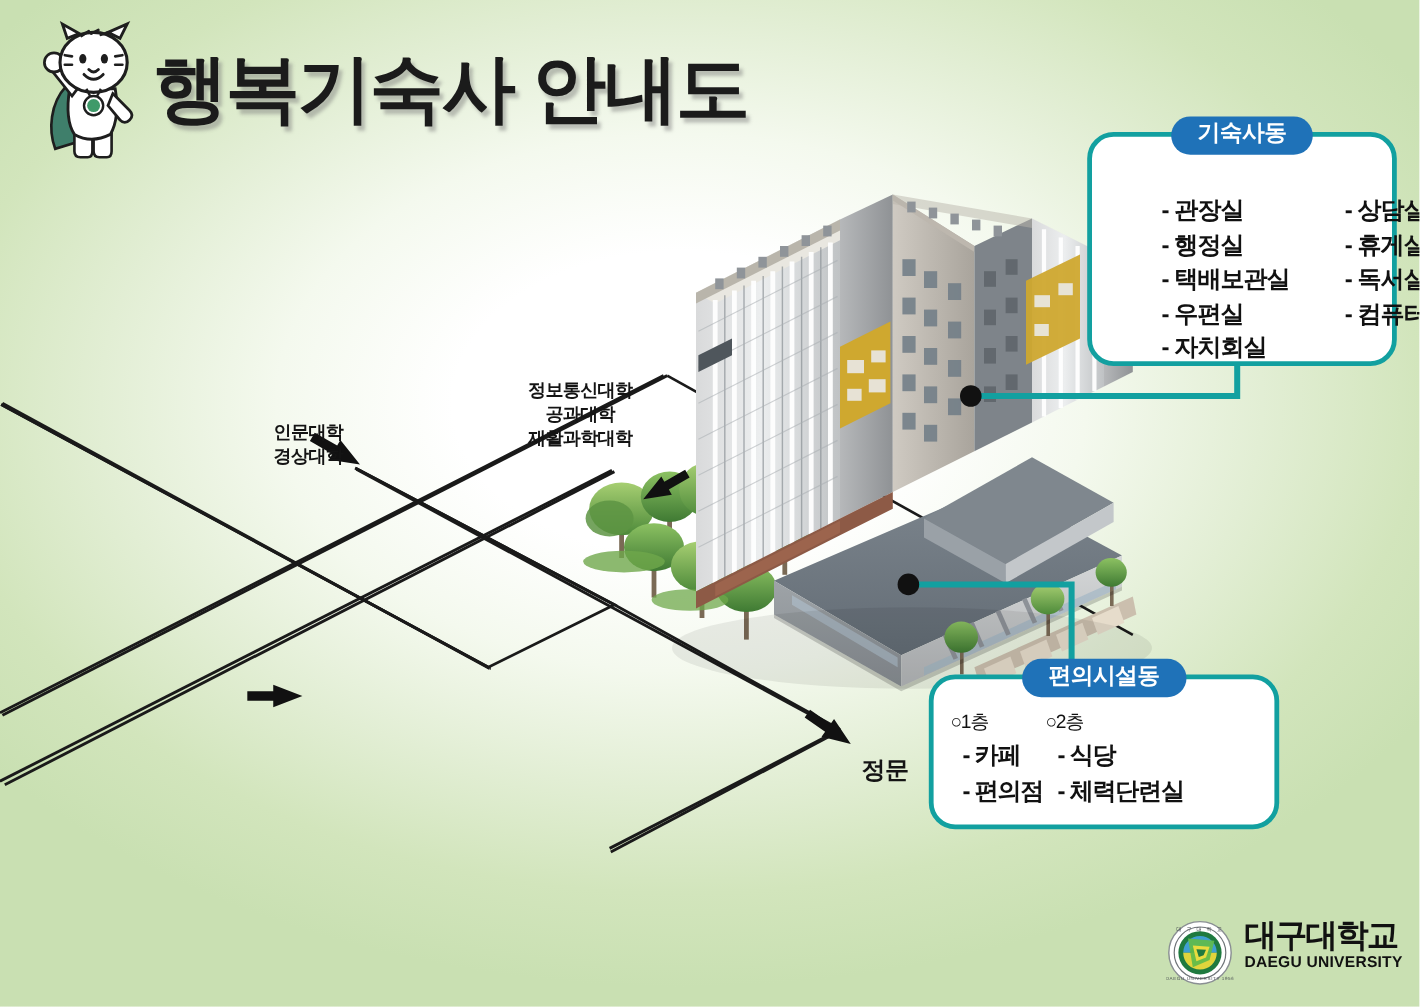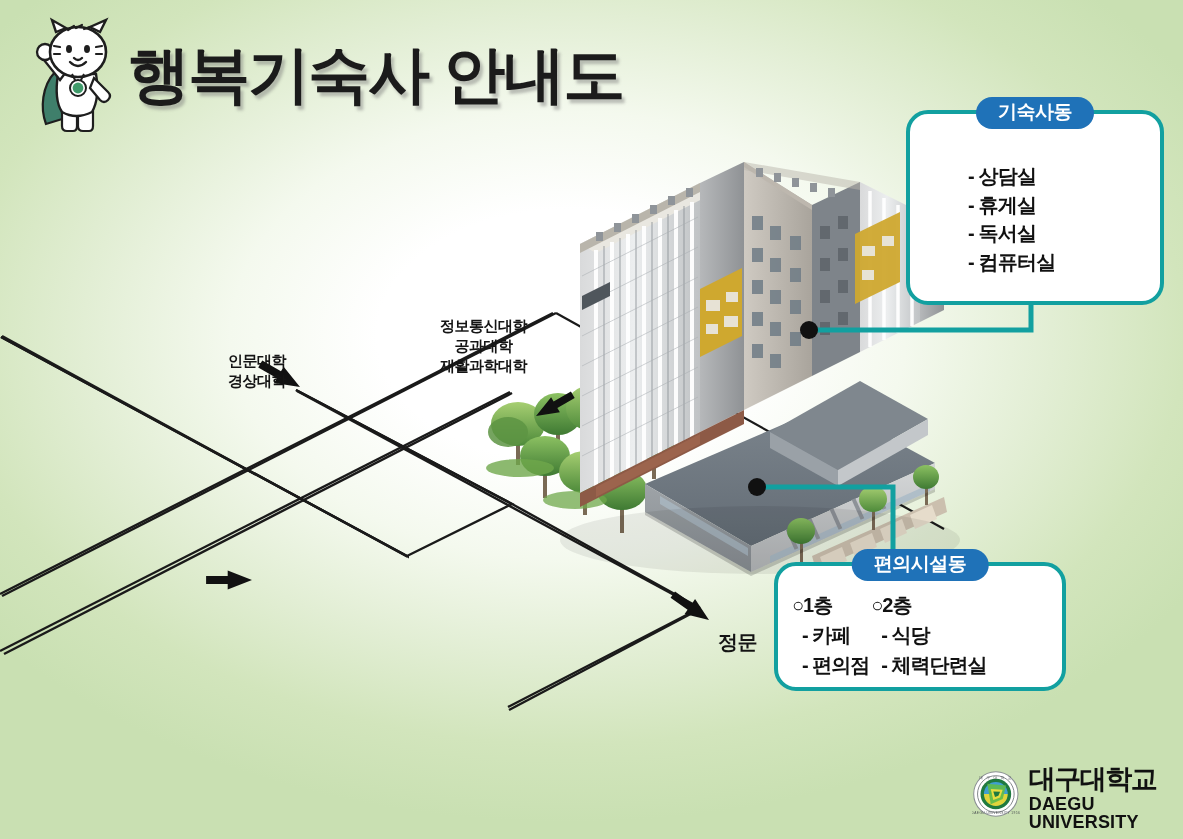--- a/index.html
+++ b/index.html
@@ -56,28 +56,28 @@
     letter-spacing:-.8px;line-height:1.28;white-space:nowrap;
   }
 
   #callout-dorm{left:906px;top:110px;width:258px;height:195px;}
   #callout-dorm .callout-body{padding-top:34px;gap:6px;}
   #callout-dorm .callout-col li{font-size:20px;}
   #callout-dorm .col-a{width:122px;}
 
   #callout-conv{left:774px;top:562px;width:292px;height:129px;}
   #callout-conv .callout-body{padding:26px 12px 10px 14px;gap:2px;}
-  .floor-head{font-size:20px;font-weight:bold;color:#111;letter-spacing:-1px;white-space:nowrap;}
+  .floor-head{font-size:16px;font-weight:normal;color:#111;letter-spacing:-1px;white-space:nowrap;}
   .floor-item{font-size:20px;font-weight:bold;color:#111;letter-spacing:-1px;white-space:nowrap;padding-left:10px;}
 
   
   #logo{position:absolute;left:972px;top:766px;display:flex;align-items:flex-start;gap:9px;}
   #logo-text{display:flex;flex-direction:column;line-height:1;}
   #logo-ko{font-size:27px;font-weight:bold;color:#111;letter-spacing:-1.5px;}
-  #logo-en{font-size:18px;font-weight:bold;color:#111;letter-spacing:.2px;margin-top:2px;}
+  #logo-en{font-size:13px;font-weight:bold;color:#111;letter-spacing:.2px;margin-top:2px;}
 </style>
 </head>
 <body>
 
 <div id="poster">
 
   <svg id="map-layer" viewBox="0 0 1183 839" xmlns="http://www.w3.org/2000/svg">
     <defs>
       <linearGradient id="towerA" x1="0" y1="0" x2="1" y2="0">
         <stop offset="0" stop-color="#d9dadb"></stop>
@@ -438,20 +438,27 @@
   </div>
 
 
   <div class="road-label" id="label-maingate">
     <div>정문</div>
   </div>
 
   <div class="callout" id="callout-dorm">
     <div class="callout-badge">기숙사동</div>
     <div class="callout-body">
+      <ul class="callout-col col-a">
+        <li>- 관장실</li>
+        <li>- 행정실</li>
+        <li>- 택배보관실</li>
+        <li>- 우편실</li>
+        <li>- 자치회실</li>
+      </ul>
       <ul class="callout-col col-b">
         <li>- 상담실</li>
         <li>- 휴게실</li>
         <li>- 독서실</li>
         <li>- 컴퓨터실</li>
       </ul>
     </div>
   </div>
 
   <div class="callout" id="callout-conv">

